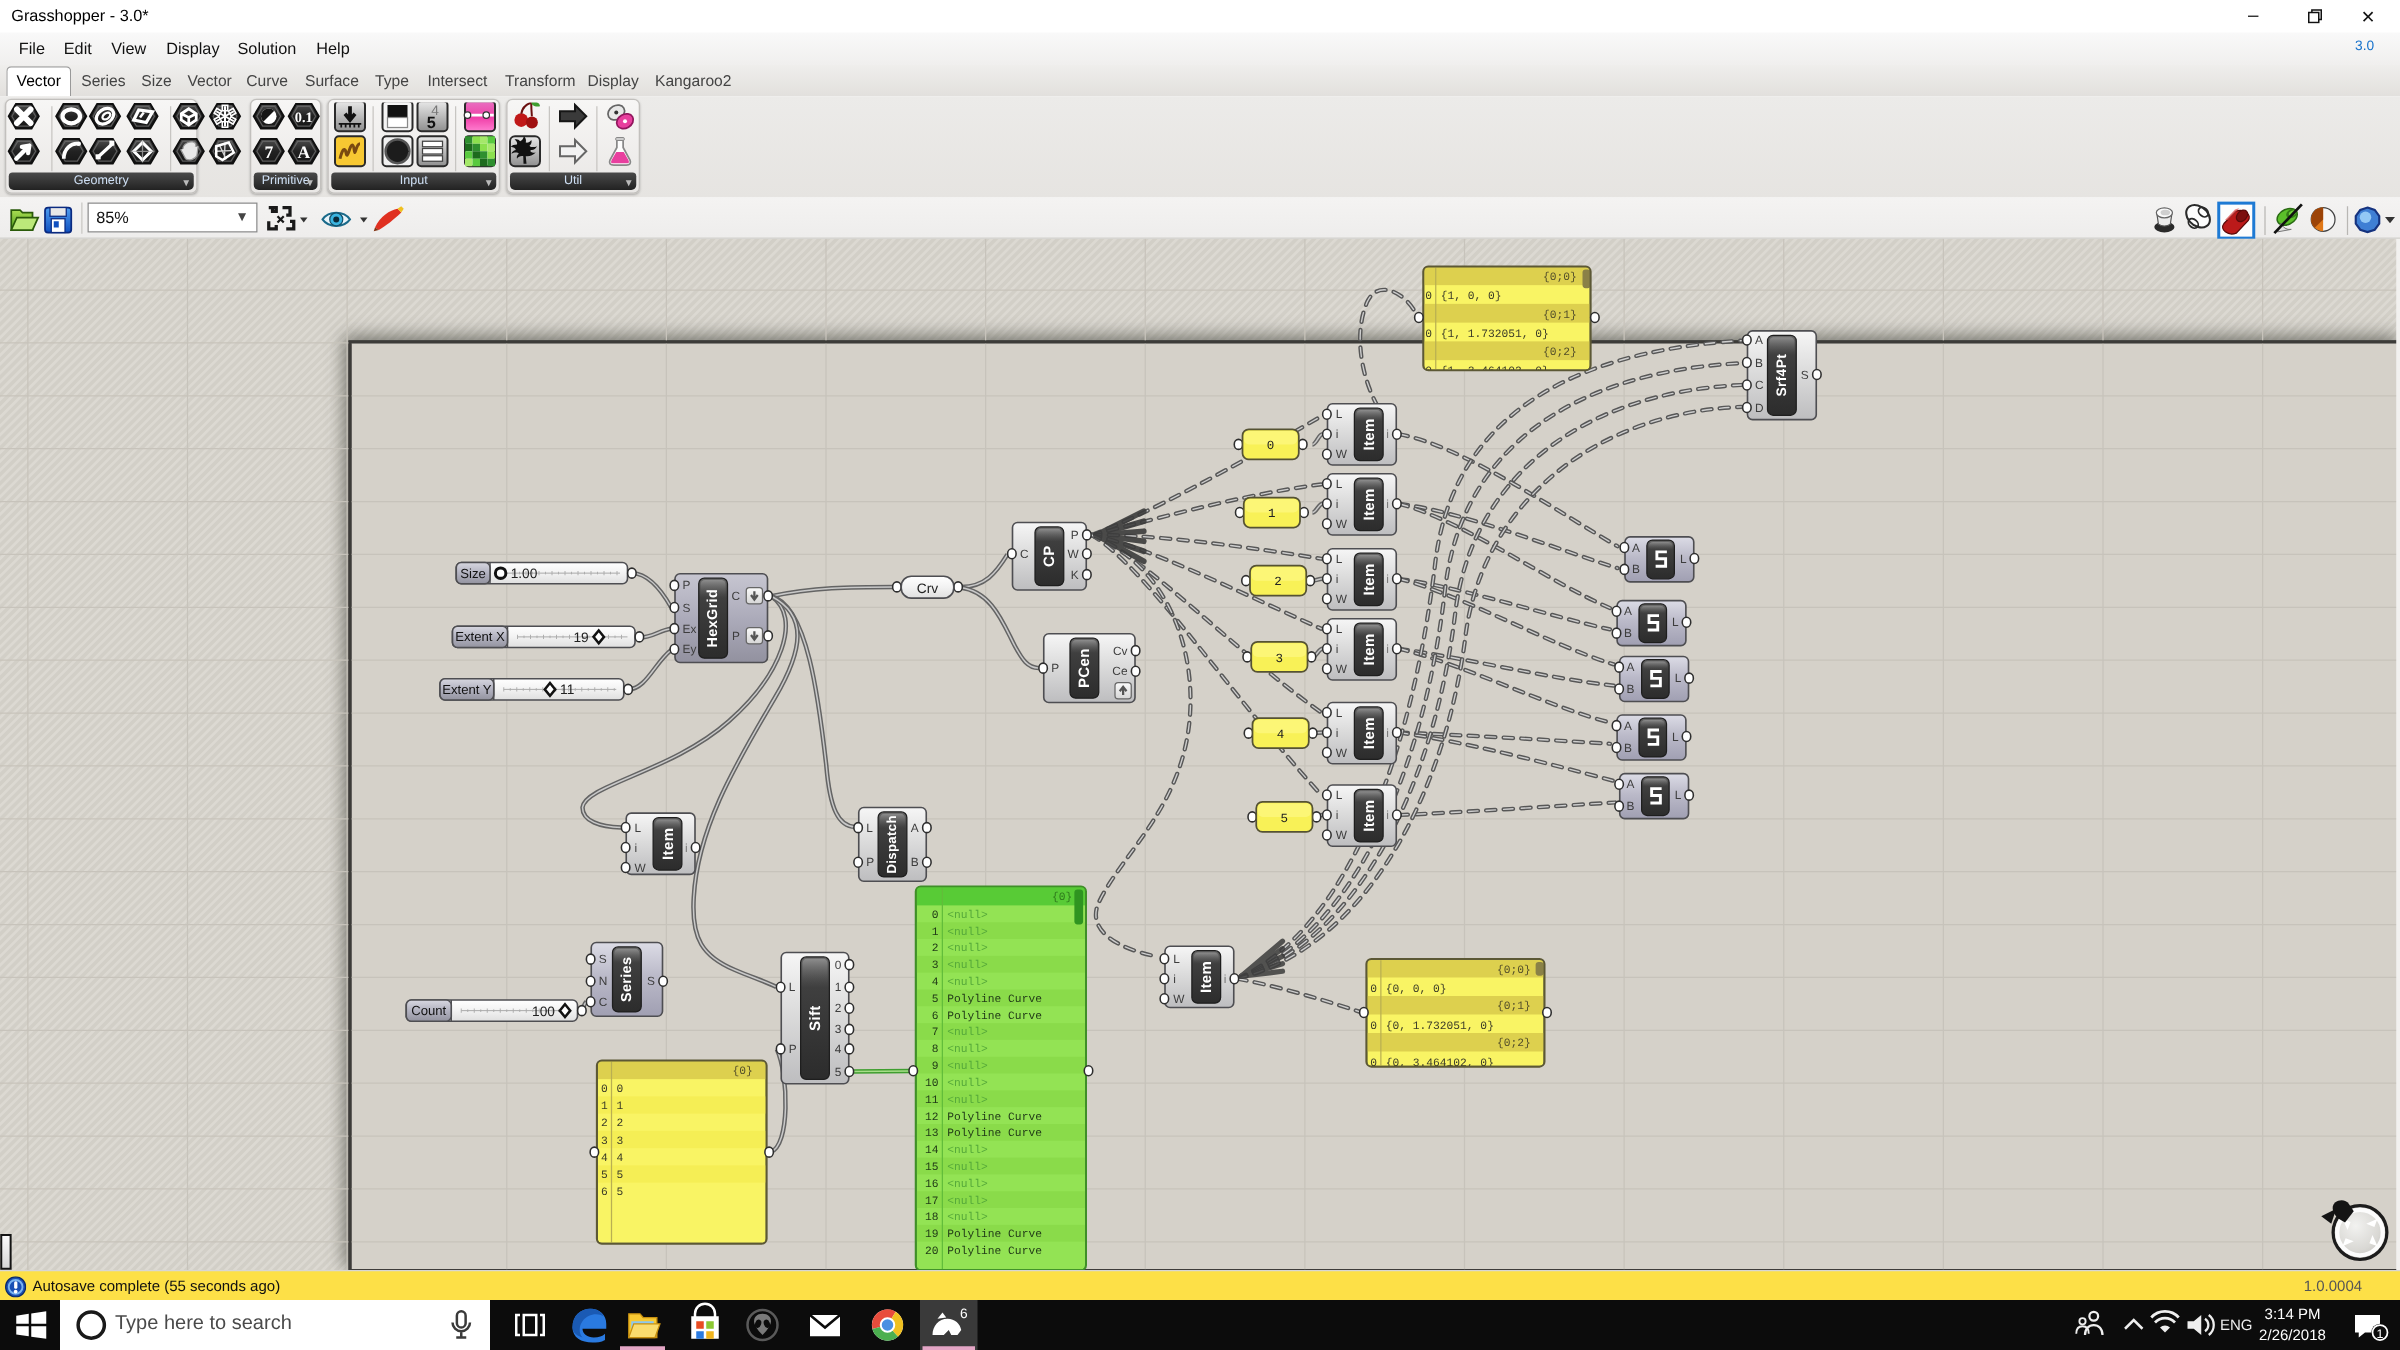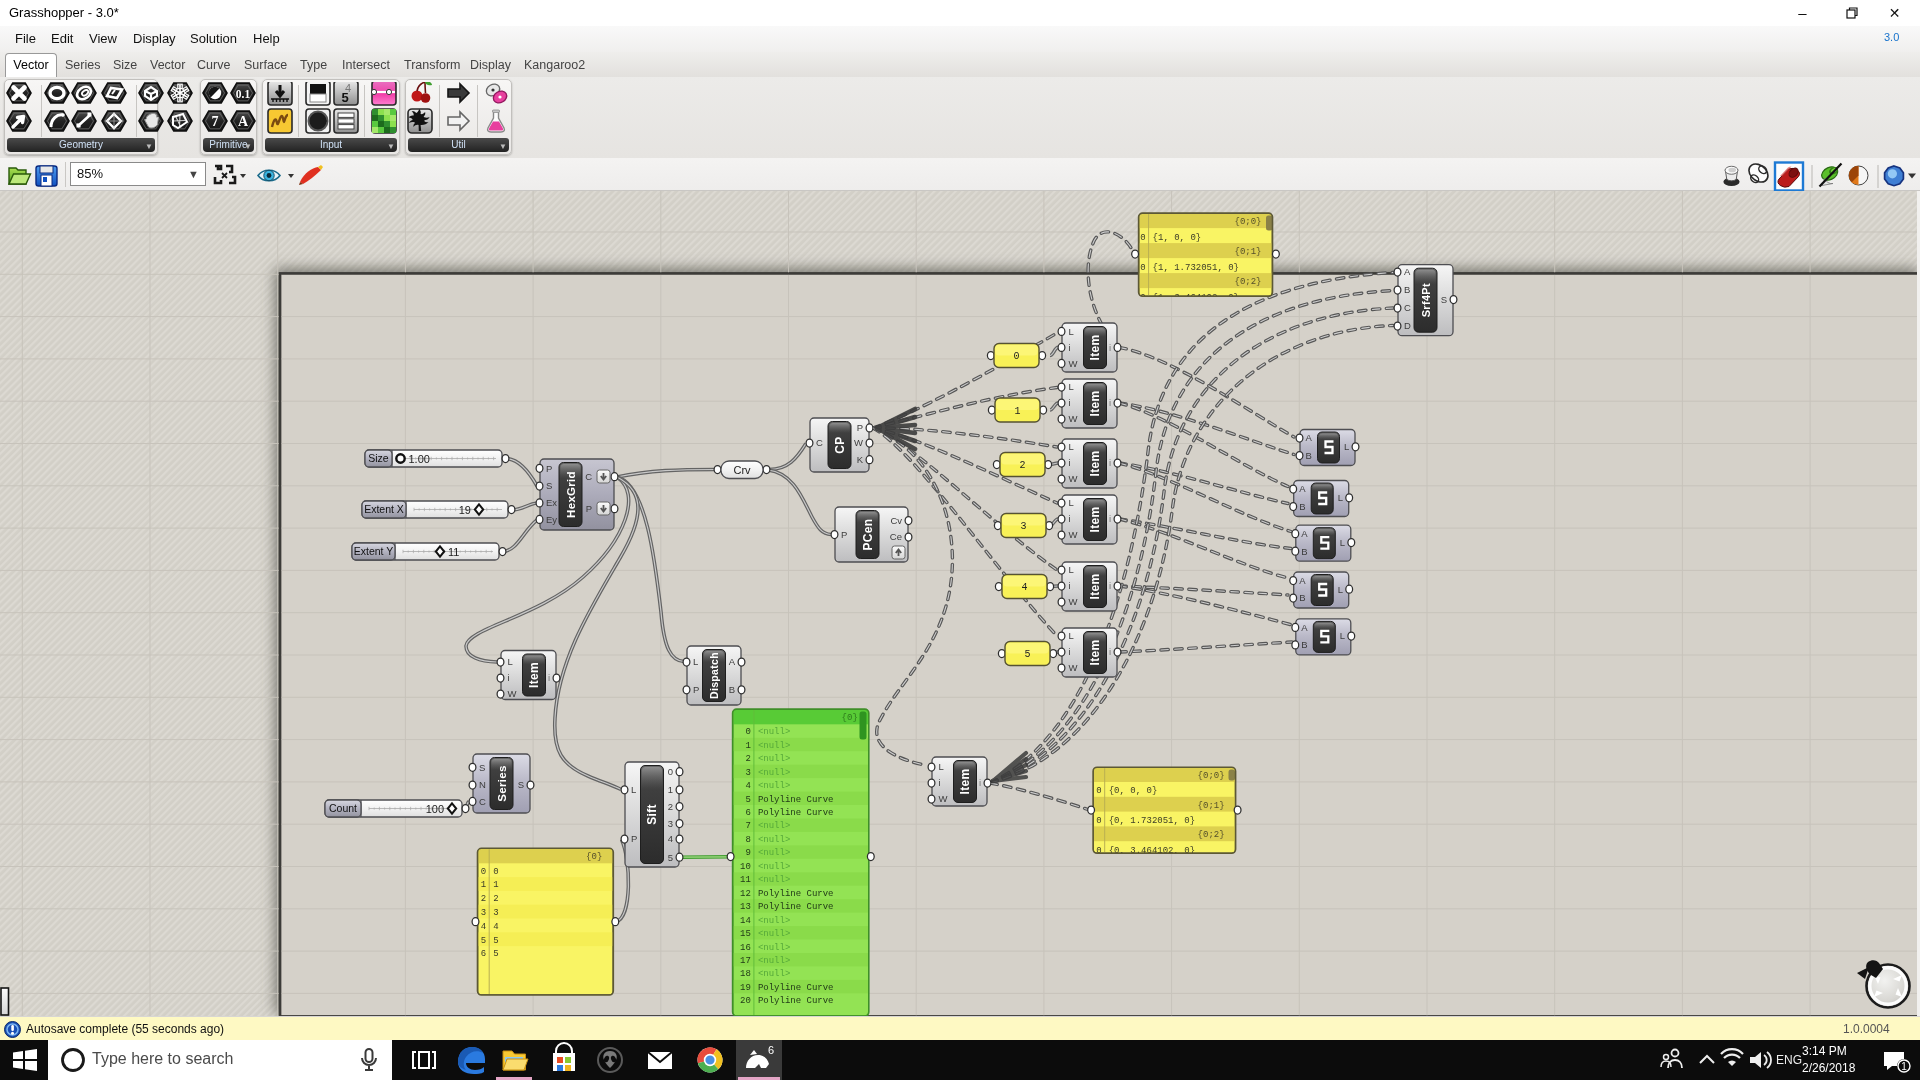--- a/index.html
+++ b/index.html
@@ -22,27 +22,27 @@
 .tgroup{position:absolute;top:2px;height:76px;background:linear-gradient(#f7f6f5,#e9e7e5);border:1px solid #c2c0bd;border-radius:5px;box-shadow:0 1px 2px rgba(0,0,0,.25)}
 .tlabel{position:absolute;left:2px;right:2px;bottom:2px;height:14px;background:linear-gradient(#4a4a4a,#222);border-radius:3px 3px 4px 4px;color:#cfe0f5;font-size:10px;text-align:center;line-height:13px}
 .tlabel .dn{position:absolute;right:2px;top:1.5px;color:#bbb;font-size:8px}
 .tsep{position:absolute;top:5px;width:1px;height:52px;background:#c7c5c2}
 
 #toolbar2{left:0;top:158px;width:1920px;height:33px;background:linear-gradient(#f4f3f2,#eeedec);border-bottom:1px solid #c9c7c4}
 #combo{position:absolute;left:70px;top:4px;width:136px;height:24px;background:#fff;border:1px solid #8a8a8a;font-size:13px;color:#111;line-height:22px;padding-left:6px}
 #combo .chev{position:absolute;right:6px;top:0;color:#444;font-size:11px}
 .t2sep{position:absolute;top:4px;width:1px;height:25px;background:#c9c7c4}
 
-#statusbar{left:0;top:1016px;width:1920px;height:24px;background:#fef9c3;border-top:1px solid #d8d6d3;font-size:12px;color:#111}
+#statusbar{left:0;top:1016px;width:1920px;height:24px;background:#fde047;border-top:1px solid #d8d6d3;font-size:12px;color:#111}
 
 #taskbar{left:0;top:1040px;width:1920px;height:40px;background:#0c0c0c;color:#fff}
 #search{position:absolute;left:48px;top:0;width:344px;height:40px;background:#fff;color:#4a4a4a;font-size:16px}
 .tb{position:absolute;top:0;width:44px;height:40px}
 .underline{position:absolute;height:3px;bottom:0;background:#e4a6c6}
-#clock{position:absolute;left:1802px;width:64px;top:3px;text-align:left;font-size:12px;line-height:17px;color:#fff}
+#clock{position:absolute;left:1802px;width:64px;top:3px;text-align:center;font-size:12px;line-height:17px;color:#fff}
 .tray{position:absolute;top:0;height:40px;color:#eee;font-size:12px;line-height:40px;text-align:center}
 </style></head><body>
 <div id="root">
 <div id="titlebar" class="abs">
       <span class="t">Grasshopper - 3.0*</span>
       <span class="winbtn" style="left:1780px;font-size:15px">–</span>
       <span class="winbtn" style="left:1829px"><svg width="12" height="12" style="margin-top:7px">
           <rect x="1" y="3" width="8" height="8" fill="none" stroke="#111" stroke-width="1.2"></rect>
           <path d="M3.5 3 V1 H11 V8.5 H9" fill="none" stroke="#111" stroke-width="1.2"></path>
         </svg></span>

